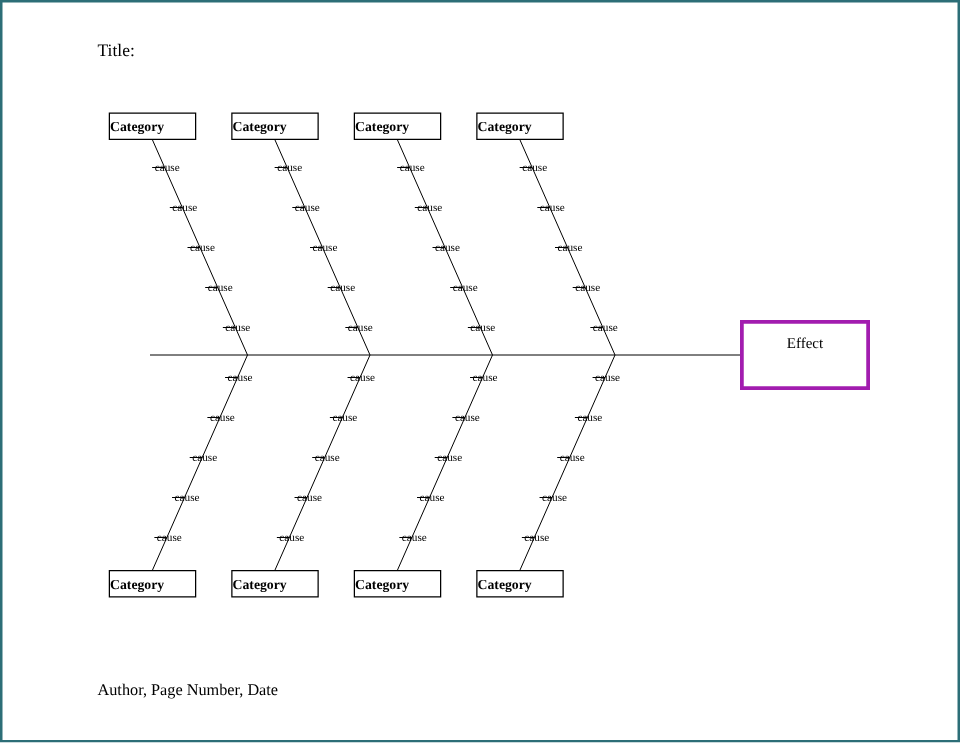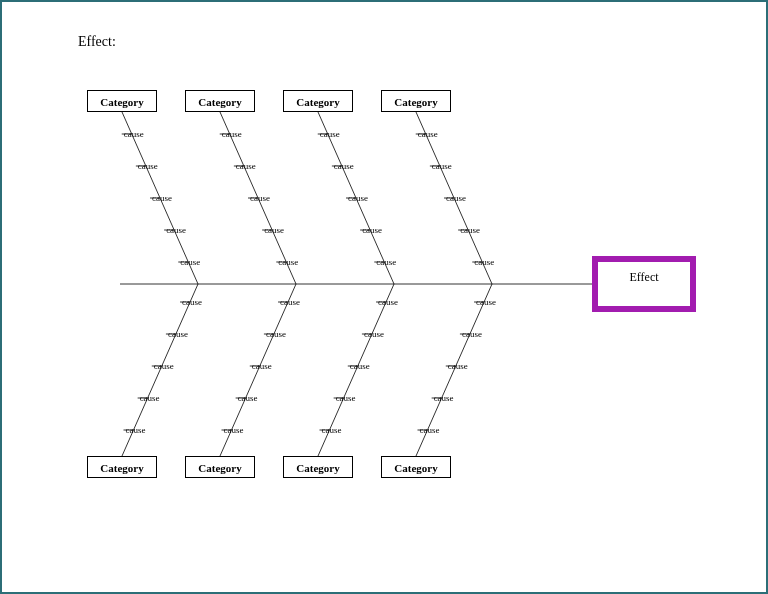--- a/index.html
+++ b/index.html
@@ -31,29 +31,28 @@
     color: #000;
   }
   .category-box {
     position: absolute;
     width: 70px;
     height: 22px;
     border: 1px solid #000;
     background: #fff;
     font-size: 11px;
     font-weight: bold;
-    text-align: center;
     line-height: 22px;
     box-sizing: border-box;
   }
   .effect-box {
     position: absolute;
     width: 104px;
     height: 56px;
-    border: 6px solid #a21caf;
+    border: 3px solid #a21caf;
     background: #fff;
     font-size: 12px;
     text-align: center;
     line-height: 30px;
     box-sizing: border-box;
   }
   .cause {
     position: absolute;
     font-size: 9px;
     color: #000;
@@ -71,21 +70,21 @@
   svg.lines line {
     stroke: #000;
     stroke-width: 0.8;
   }
 </style>
 </head>
 <body>
 
 <div class="page">
 
-  <div class="title">Effect:</div>
+  <div class="title">Title:</div>
 
   <svg class="lines">
 
     <line id="spine" x1="118" y1="282" x2="590" y2="282"></line>
 
     <g id="branches">
         <line x1="120" y1="110" x2="196" y2="282"></line>
         <line x1="129.72093023255815" y1="132" x2="119.72093023255815" y2="132"></line>
         <line x1="143.86046511627907" y1="164" x2="133.86046511627907" y2="164"></line>
         <line x1="158" y1="196" x2="148" y2="196"></line>
@@ -190,14 +189,15 @@
       <div class="cause" style="left: 431.907px; top: 327px;">cause</div>
       <div class="cause" style="left: 417.767px; top: 359px;">cause</div>
       <div class="cause" style="left: 403.628px; top: 391px;">cause</div>
       <div class="cause" style="left: 389.488px; top: 423px;">cause</div>
     </div>
 
   <div class="effect-box" id="effect-box" style="left: 590px; top: 254px;">
     <span>Effect</span>
   </div>
 
+  <div class="footer">Author, Page Number, Date</div>
 
 </div>
 
 </body></html>

